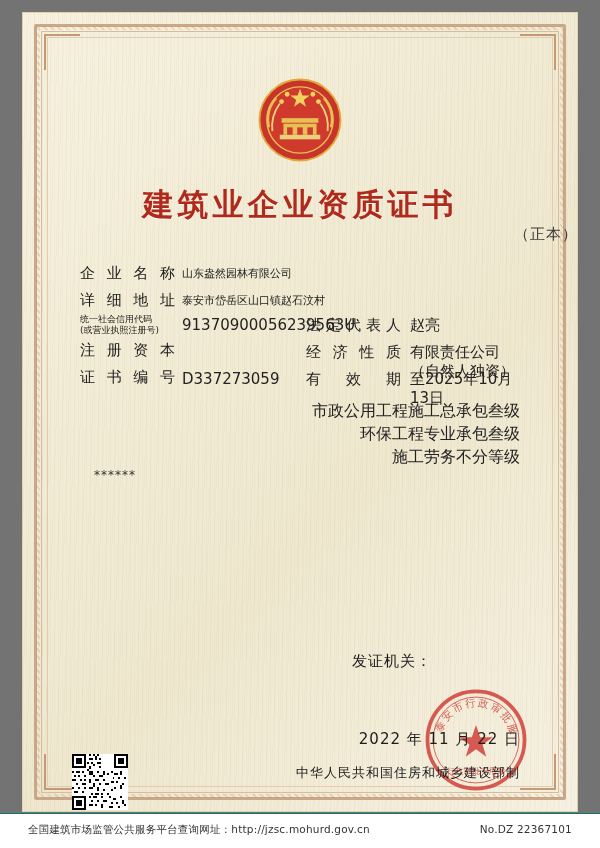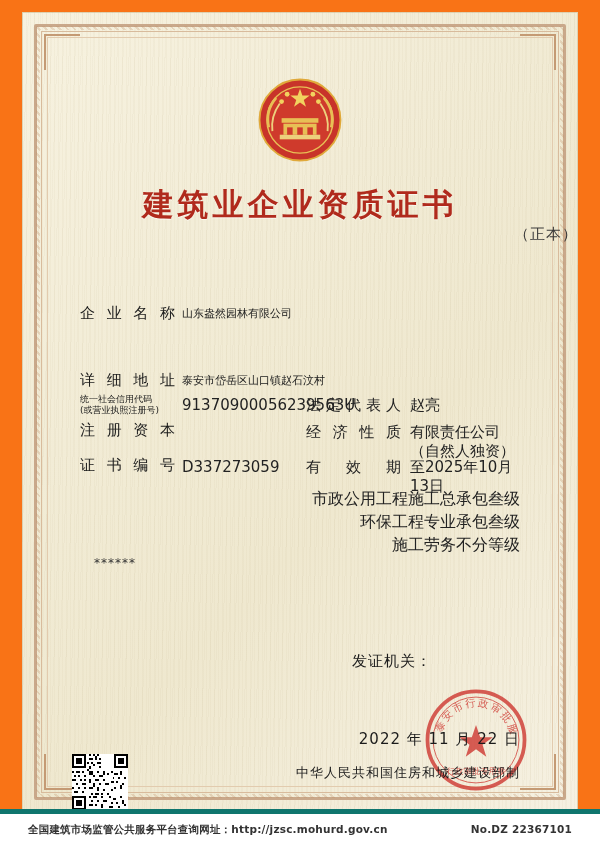--- a/index.html
+++ b/index.html
@@ -11,21 +11,21 @@
     width: 600px;
     height: 848px;
     font-family: "DejaVu Sans", "Liberation Sans", sans-serif;
     overflow: hidden;
   }
 
   .page {
     position: relative;
     width: 600px;
     height: 848px;
-    background: #f97316;
+    background: #737373;
   }
 
   
   .cert {
     position: absolute;
     left: 22px;
     top: 12px;
     width: 556px;
     height: 800px;
     background:
@@ -128,21 +128,20 @@
     left: 58px;
     top: 248px;
     width: 440px;
     color: #222;
   }
   .row {
     position: relative;
     height: 27px;
     display: flex;
     align-items: center;
-    margin-top: 40px;
   }
   .lbl {
     width: 96px;
     flex: 0 0 96px;
     text-align: justify;
     text-align-last: justify;
     font-size: 15px;
     color: #1b1b1b;
     letter-spacing: 1px;
   }
@@ -262,23 +261,22 @@
     background: #ffffff;
   }
 
   
   .footer {
     position: absolute;
     left: 0;
     right: 0;
     bottom: 0;
     height: 34px;
-    border-top: 5px solid #0f766e;
+    border-top: 1px solid #0f766e;
     background: #ffffff;
-    font-weight: bold;
   }
   .footer-left {
     position: absolute;
     left: 28px;
     top: 9px;
     font-size: 10.5px;
     color: #333;
     letter-spacing: 0.2px;
   }
   .footer-right {
@@ -364,21 +362,21 @@
         <div class="right-lbl">法定代表人</div>
         <div class="right-val">赵亮</div>
       </div>
 
       <div class="row-split">
         <div class="left-lbl lbl">注册资本</div>
         <div class="right-lbl">经济性质</div>
         <div class="right-val">有限责任公司（自然人独资）</div>
       </div>
 
-      <div class="row-split" style="margin-top:8px;text-decoration:underline;">
+      <div class="row-split" style="margin-top:0;text-decoration:underline;">
         <div class="left-lbl lbl">证书编号</div>
         <div class="left-val">D337273059</div>
         <div class="right-lbl">有效期</div>
         <div class="right-val">至2025年10月13日</div>
       </div>
 
       <div class="qual-list">
         <div>市政公用工程施工总承包叁级</div>
         <div>环保工程专业承包叁级</div>
         <div>施工劳务不分等级</div>

